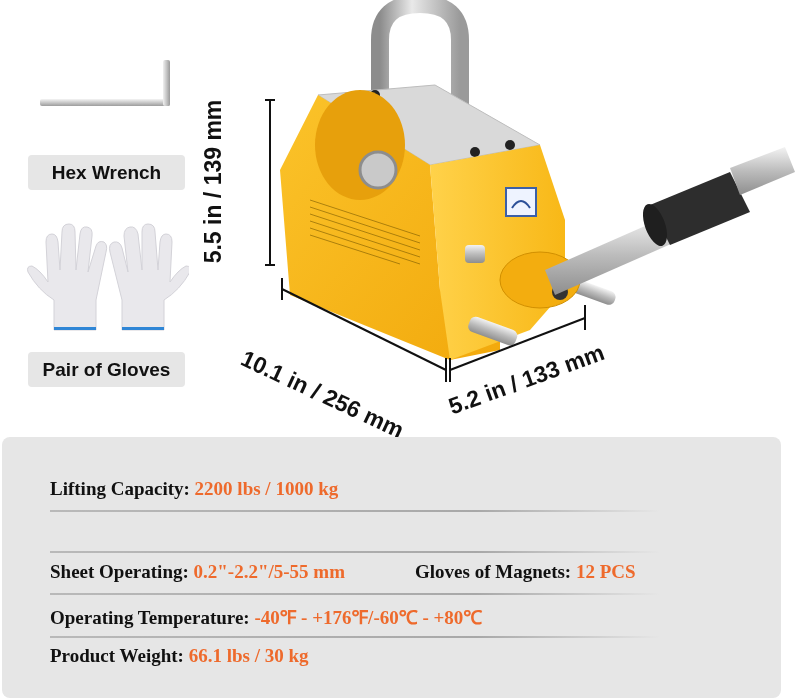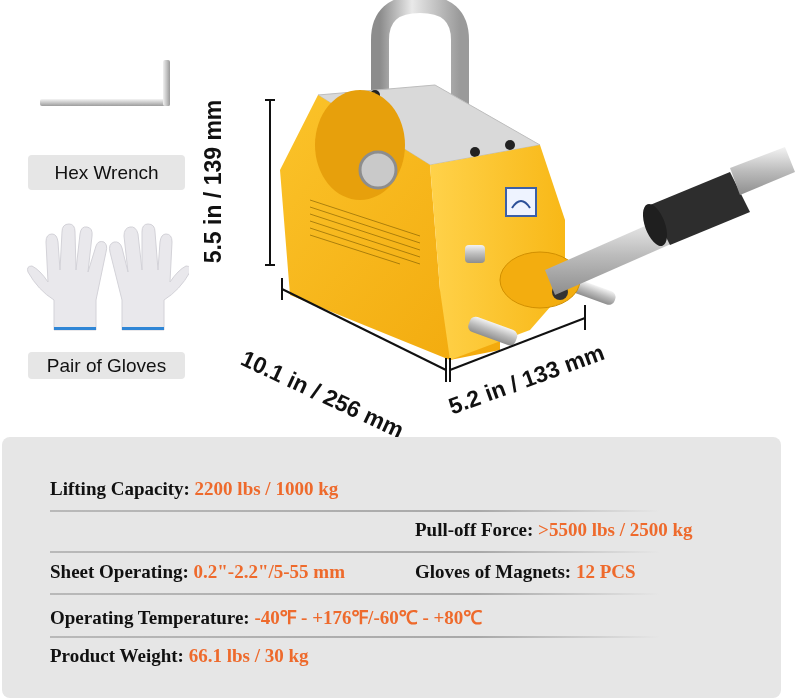--- a/index.html
+++ b/index.html
@@ -1,21 +1,21 @@
 <!DOCTYPE html>
 <html><head>
 <meta charset="utf-8">
 <style>
   html, body { margin:0; padding:0; }
   body { width:799px; height:698px; background:#ffffff; position:relative; overflow:hidden;
          font-family:"Liberation Sans", sans-serif; }
   .abs { position:absolute; }
 
   
-  .acc-label { position:absolute; background:#e6e6e6; border-radius:4px; font-weight:normal;
+  .acc-label { position:absolute; background:#e6e6e6; border-radius:4px; font-weight:bold;
                font-size:19px; color:#111; display:flex; align-items:center; justify-content:center; }
 
   
   .dim { position:absolute; font-weight:bold; font-size:23px; color:#111; white-space:nowrap; }
 
   
   .spec-panel { position:absolute; left:2px; top:437px; width:779px; height:261px; background:#e6e6e6;
                 border-radius:8px; }
   .spec-row { position:absolute; left:50px; width:700px; height:42px;font-family:Liberation Serif, serif; }
   .spec-row .line { position:absolute; left:0; width:610px; bottom:0; height:2px;
@@ -50,21 +50,21 @@
   <svg class="abs" style="left:24px;top:220px" width="165" height="115">
     <g fill="#e9e8ec" stroke="#d3d2d8" stroke-width="1">
 
       <path d="M30 110 L30 80 Q14 70 4 52 Q2 46 8 46 Q16 50 24 62 L22 22 Q22 14 28 14 Q33 14 34 22 L36 50 L38 12 Q38 4 45 4 Q51 4 51 12 L52 50 L56 14 Q57 6 63 7 Q69 8 68 16 L64 52 L72 26 Q74 20 80 22 Q84 25 82 32 L72 80 L72 110 Z"></path>
 
       <path d="M98 110 L98 80 L86 32 Q84 24 90 22 Q96 21 98 28 L104 52 L100 16 Q100 8 106 7 Q112 6 114 14 L118 50 L118 12 Q118 4 124 4 Q131 4 131 12 L134 50 L136 22 Q137 14 142 14 Q148 14 148 22 L146 62 Q154 50 162 46 Q168 46 166 52 Q156 70 140 80 L140 110 Z"></path>
     </g>
     <rect x="30" y="107" width="42" height="3" fill="#2f86d6"></rect>
     <rect x="98" y="107" width="42" height="3" fill="#2f86d6"></rect>
   </svg>
-  <div class="acc-label" style="left:28px;top:352px;width:157px;height:27px">Pair of Gloves</div>
+  <div class="acc-label" style="left:28px;top:352px;width:157px;height:35px">Pair of Gloves</div>
 </div>
 
 <svg class="abs" style="left:210px;top:0" width="589" height="430">
   <defs>
     <linearGradient id="bodyFront" x1="0" y1="0" x2="1" y2="1">
       <stop offset="0" stop-color="#fbc32a"></stop>
         <stop offset="1" stop-color="#f2a90c"></stop>
     </linearGradient>
     <linearGradient id="bodyTop" x1="0" y1="0" x2="1" y2="0">
       <stop offset="0" stop-color="#ffd24a"></stop>
@@ -143,23 +143,20 @@
 <div class="spec-panel"></div>
 
 <div class="spec-row" style="top:470px">
   <div class="spec-item" style="left:0">
     <span class="k">Lifting Capacity:</span> <span class="v">2200 lbs / 1000 kg</span>
   </div>
   <div class="line"></div>
 </div>
 
 <div class="spec-row" style="top:511px">
-  <div class="spec-item" style="left:365px">
-    <span class="k">Pull-off Force:</span> <span class="v">&gt;5500 lbs / 2500 kg</span>
-  </div>
   <div class="line"></div>
 </div>
 
 <div class="spec-row" style="top:553px">
   <div class="spec-item" style="left:0">
     <span class="k">Sheet Operating:</span> <span class="v">0.2"-2.2"/5-55 mm</span>
   </div>
   <div class="spec-item" style="left:365px">
     <span class="k">Gloves of Magnets:</span> <span class="v">12 PCS</span>
   </div>

